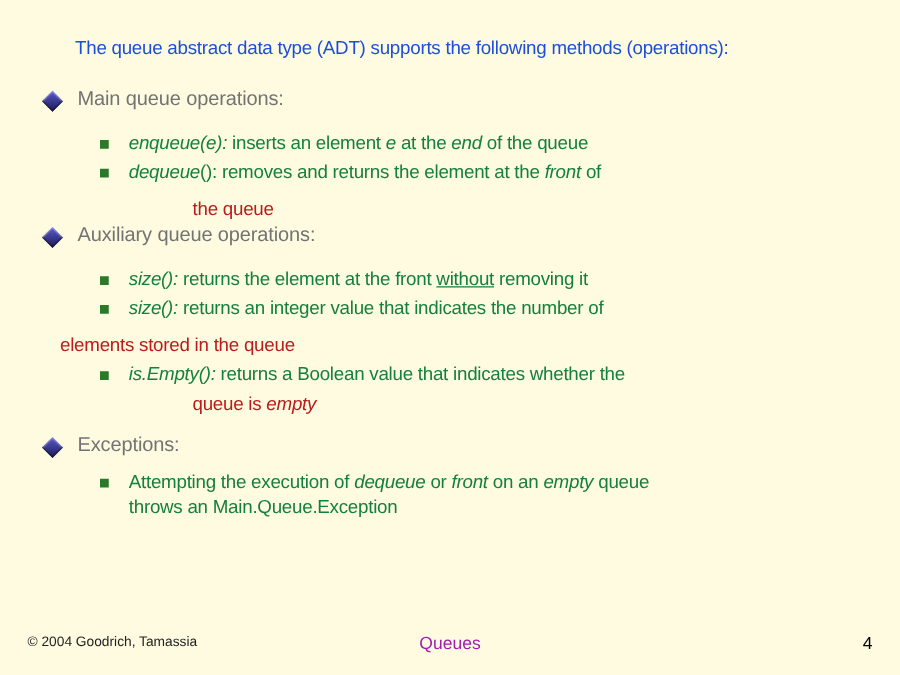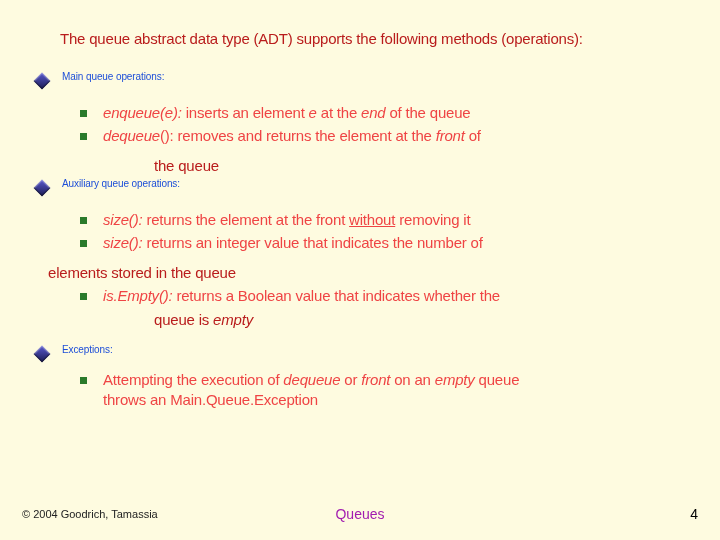--- a/index.html
+++ b/index.html
@@ -9,21 +9,21 @@
     background: #fefbe0;
     font-family: Verdana, Geneva, sans-serif;
     position: relative;
     overflow: hidden;
   }
   .content {
     padding: 30px 22px 0 22px;
   }
   .intro {
     font-size: 15px;
-    color: #b91c1c;
+    color: #1d4ed8;
     margin-left: 38px;
     margin-bottom: 22px;
     line-height: 1.25;
     letter-spacing: -0.2px;
   }
   .section-row {
     display: flex;
     align-items: flex-start;
     margin-bottom: 16px;
   }
@@ -37,22 +37,22 @@
     height: 12px;
     flex-shrink: 0;
     margin-top: 4px;
     margin-right: 14px;
     margin-left: 14px;
     transform: rotate(45deg);
     background: linear-gradient(135deg, #5a5ad0 0%, #3a3a90 50%, #1a1a50 100%);
     box-shadow: inset -1px -1px 1px rgba(0,0,0,0.4), inset 1px 1px 1px rgba(255,255,255,0.3);
   }
   .section-label {
-    font-size: 10px;
-    color: #1d4ed8;
+    font-size: 16px;
+    color: #737373;
     letter-spacing: -0.1px;
   }
   .sub-list {
     margin-left: 58px;
     margin-bottom: 10px;
   }
   .sub-item {
     display: flex;
     align-items: flex-start;
     margin-bottom: 3px;
@@ -60,21 +60,21 @@
   .square {
     width: 7px;
     height: 7px;
     background: #2a7a2a;
     flex-shrink: 0;
     margin-top: 7px;
     margin-right: 16px;
   }
   .sub-text {
     font-size: 15px;
-    color: #ef4444;
+    color: #15803d;
     line-height: 1.35;
     letter-spacing: -0.2px;
   }
   .continuation {
     margin-left: 132px;
     font-size: 15px;
     color: #b91c1c;
     line-height: 1.35;
     letter-spacing: -0.2px;
     margin-bottom: 1px;

